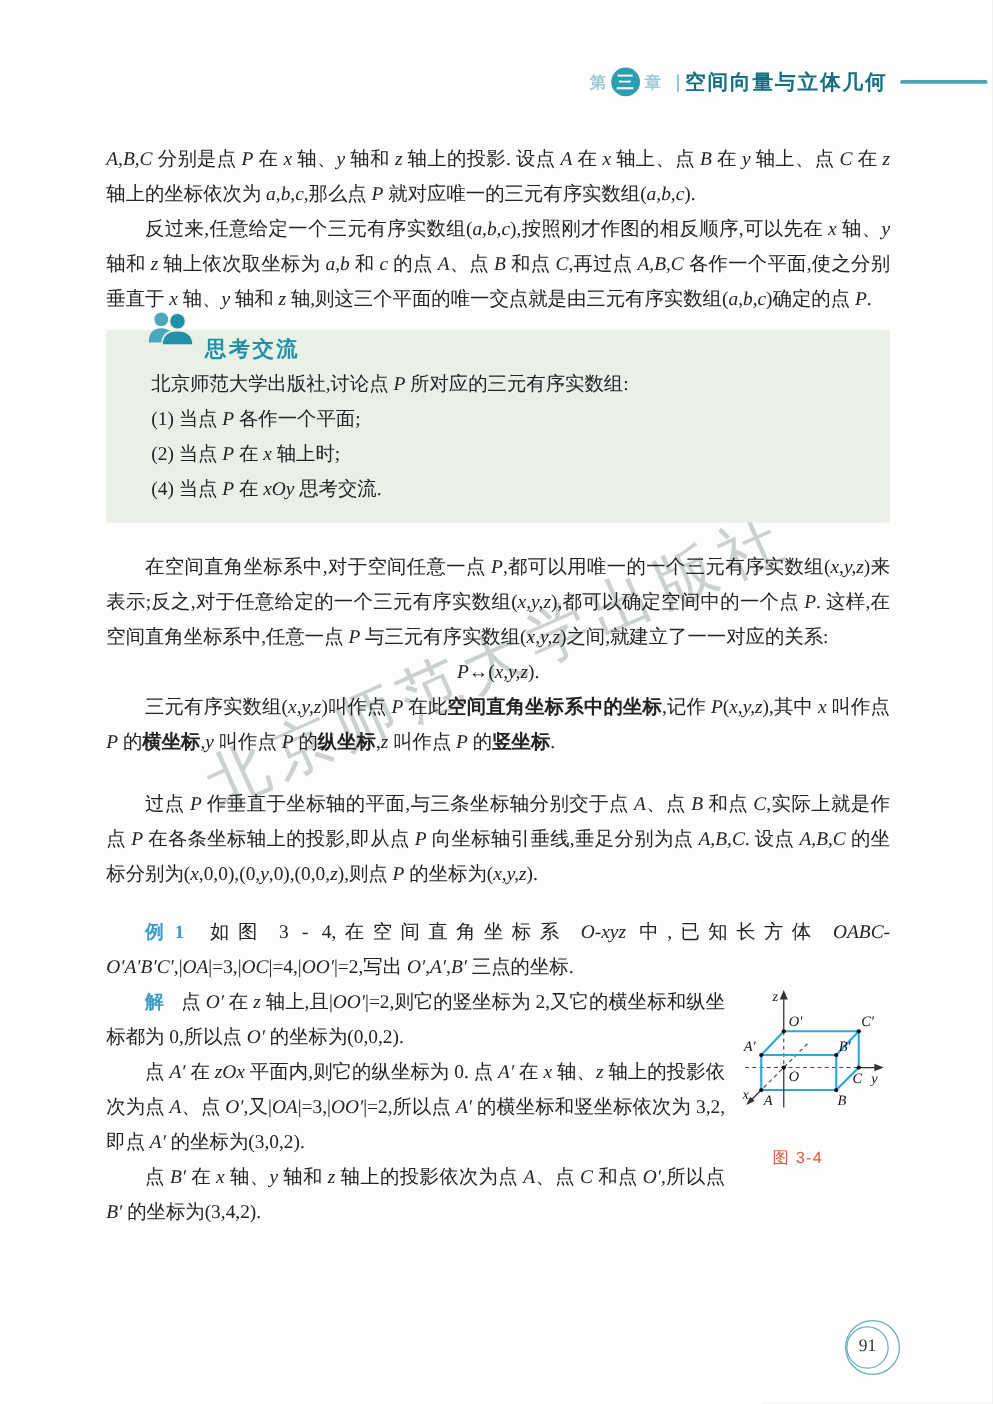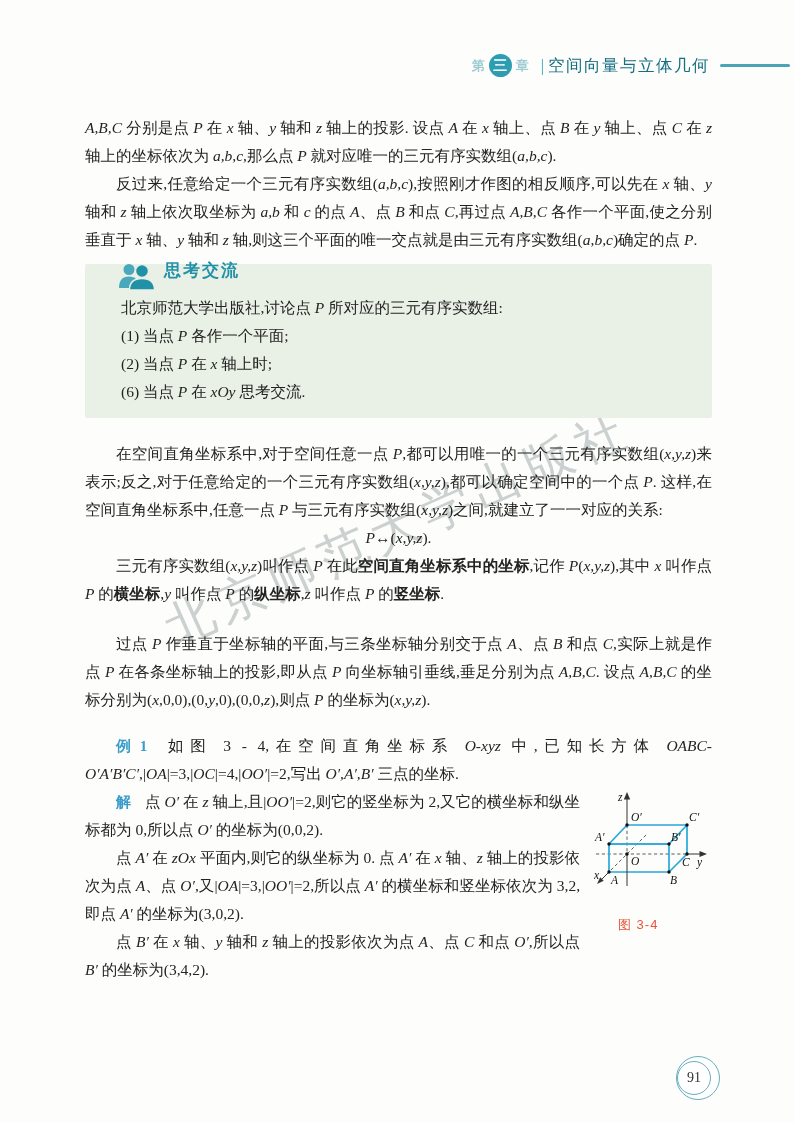--- a/index.html
+++ b/index.html
@@ -9,32 +9,32 @@
   .watermark{position:absolute;left:168px;top:598px;font-size:49px;letter-spacing:7px;
         color:rgba(128,140,144,.40);transform:rotate(-24deg);transform-origin:left center;
         white-space:nowrap;pointer-events:none;font-family:"Liberation Serif",serif;z-index:0}
   
   .header{position:absolute;top:54px;left:0;right:0;display:flex;justify-content:flex-end;
         align-items:center;z-index:2}
   .hdr-light{color:#9ecad2;font-family:"Liberation Sans",sans-serif;font-weight:bold;font-size:13px;margin:0 4px}
   .badge{width:23px;height:23px;border-radius:50%;background:#2d9db2;color:#fff;display:flex;
         align-items:center;justify-content:center;font-size:14px;font-family:"Liberation Sans",sans-serif;font-weight:bold}
   .hdr-sep{color:#2d9db2;font-size:16px;margin:0 4px 0 8px;font-weight:400;line-height:1}
-  .hdr-title{color:#156f82;font-family:"Liberation Sans",sans-serif;font-weight:normal;font-size:16.5px;letter-spacing:1.5px}
+  .hdr-title{color:#156f82;font-family:"Liberation Sans",sans-serif;font-weight:bold;font-size:16.5px;letter-spacing:1.5px}
   .hdr-line{width:70px;height:3px;background:#49a5b6;border-radius:2px;margin-left:10px;margin-right:4px}
   
   .content{position:absolute;left:85px;top:114px;width:627px;font-size:15.5px;line-height:28px;
         text-align:justify;z-index:1}
   .content p{margin:0}
   .indent{text-indent:2em}
   .rs-i{font-style:italic}
   .rs-b{font-weight:bold}
   
   .think-box{background:#e9f0e5;margin-top:10px;padding:4px 22px 12px 36px;border-radius:2px}
-  .tb-head{display:flex;gap:9px;height:26px;margin:-6px 0 6px -4px}
+  .tb-head{display:flex;align-items:flex-end;gap:9px;height:26px;margin:-6px 0 6px -4px}
   .tb-title{color:#2191a8;font-family:"Liberation Sans",sans-serif;font-weight:bold;font-size:17px;letter-spacing:2px;line-height:1}
   .think-item{text-indent:0}
   
   .mt-lg{margin-top:22px !important}
   .mt-md{margin-top:18px !important}
   .formula{text-align:center;text-indent:0}
   
   .ex-label,.sol-label{color:#3a9cc8;font-family:Liberation Serif, serif;font-weight:bold;
         font-size:15px;letter-spacing:2px;margin-right:12px;font-style:normal}
   
@@ -77,21 +77,21 @@
             <path d="M2,26 Q2,14.5 12,14.5 Q22,14.5 22,26 Z" fill="#49a8bc"></path>
             <circle cx="25" cy="9" r="6.5" fill="#2191a8" stroke="#e9f0e5" stroke-width="1.4"></circle>
             <path d="M12.5,28 Q12.5,16.5 25,16.5 Q37.5,16.5 37.5,28 Z" fill="#2191a8" stroke="#e9f0e5" stroke-width="1.4"></path>
           </svg>
         </span>
         <span class="tb-title">思考交流</span>
       </div>
       <p class="think-item"><span>北京师范大学出版社,讨论点 </span><span class="rs-i">P</span><span> 所对应的三元有序实数组:</span></p>
       <p class="think-item"><span>(1) 当点 </span><span class="rs-i">P</span><span> 各作一个平面;</span></p>
       <p class="think-item"><span>(2) 当点 </span><span class="rs-i">P</span><span> 在 </span><span class="rs-i">x</span><span> 轴上时;</span></p>
-      <p class="think-item"><span>(6) 当点 </span><span class="rs-i">P</span><span> 在 </span><span class="rs-i">xOy</span><span> 思考交流.</span></p>
+      <p class="think-item"><span>(4) 当点 </span><span class="rs-i">P</span><span> 在 </span><span class="rs-i">xOy</span><span> 思考交流.</span></p>
     </div>
 
     <p class="indent mt-lg"><span>在空间直角坐标系中,对于空间任意一点 </span><span class="rs-i">P</span><span>,都可以用唯一的一个三元有序实数组(</span><span class="rs-i">x,y,z</span><span>)来表示;反之,对于任意给定的一个三元有序实数组(</span><span class="rs-i">x,y,z</span><span>),都可以确定空间中的一个点 </span><span class="rs-i">P</span><span>. 这样,在空间直角坐标系中,任意一点 </span><span class="rs-i">P</span><span> 与三元有序实数组(</span><span class="rs-i">x,y,z</span><span>)之间,就建立了一一对应的关系:</span></p>
     <p class="formula"><span class="rs-i">P</span><span>↔(</span><span class="rs-i">x,y,z</span><span>).</span></p>
     <p class="indent"><span>三元有序实数组(</span><span class="rs-i">x,y,z</span><span>)叫作点 </span><span class="rs-i">P</span><span> 在此</span><span class="rs-b">空间直角坐标系中的坐标</span><span>,记作 </span><span class="rs-i">P</span><span>(</span><span class="rs-i">x,y,z</span><span>),其中 </span><span class="rs-i">x</span><span> 叫作点 </span><span class="rs-i">P</span><span> 的</span><span class="rs-b">横坐标</span><span>,</span><span class="rs-i">y</span><span> 叫作点 </span><span class="rs-i">P</span><span> 的</span><span class="rs-b">纵坐标</span><span>,</span><span class="rs-i">z</span><span> 叫作点 </span><span class="rs-i">P</span><span> 的</span><span class="rs-b">竖坐标</span><span>.</span></p>
     <p class="indent mt-lg"><span>过点 </span><span class="rs-i">P</span><span> 作垂直于坐标轴的平面,与三条坐标轴分别交于点 </span><span class="rs-i">A</span><span>、点 </span><span class="rs-i">B</span><span> 和点 </span><span class="rs-i">C</span><span>,实际上就是作点 </span><span class="rs-i">P</span><span> 在各条坐标轴上的投影,即从点 </span><span class="rs-i">P</span><span> 向坐标轴引垂线,垂足分别为点 </span><span class="rs-i">A,B,C</span><span>. 设点 </span><span class="rs-i">A,B,C</span><span> 的坐标分别为(</span><span class="rs-i">x</span><span>,0,0),(0,</span><span class="rs-i">y</span><span>,0),(0,0,</span><span class="rs-i">z</span><span>),则点 </span><span class="rs-i">P</span><span> 的坐标为(</span><span class="rs-i">x,y,z</span><span>).</span></p>
 
     <p class="indent mt-md"><span class="ex-label">例1</span><span><span>如图 3 - 4,在空间直角坐标系 </span><span class="rs-i">O-xyz</span><span> 中,已知长方体 </span><span class="rs-i">OABC-O′A′B′C′</span><span>,|</span><span class="rs-i">OA</span><span>|=3,|</span><span class="rs-i">OC</span><span>|=4,|</span><span class="rs-i">OO′</span><span>|=2,写出 </span><span class="rs-i">O′,A′,B′</span><span> 三点的坐标.</span></span></p>
 
     <div class="figure">

